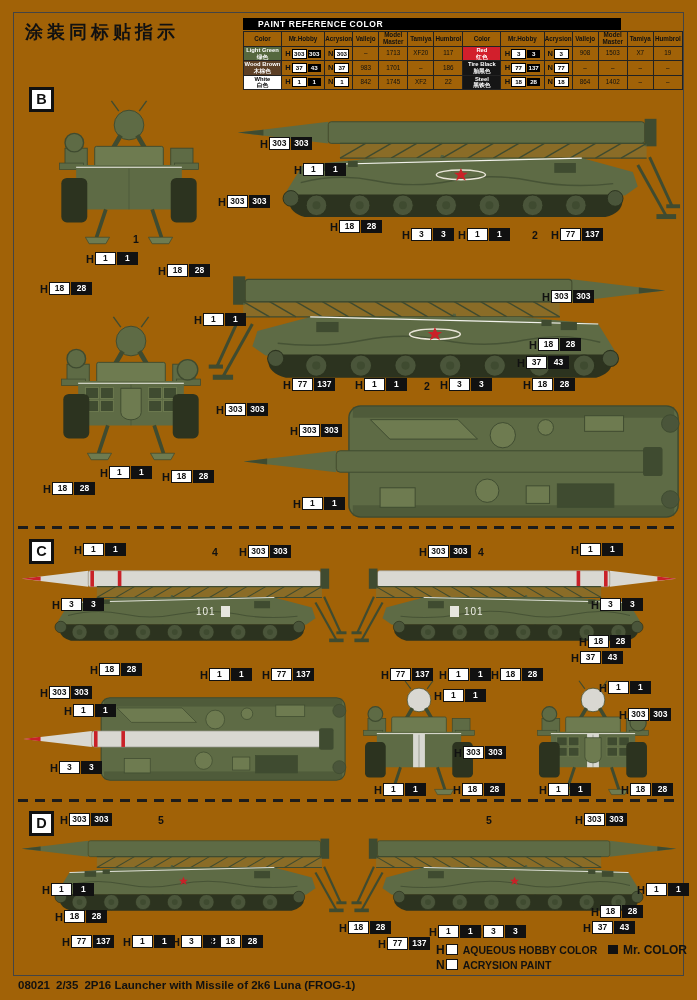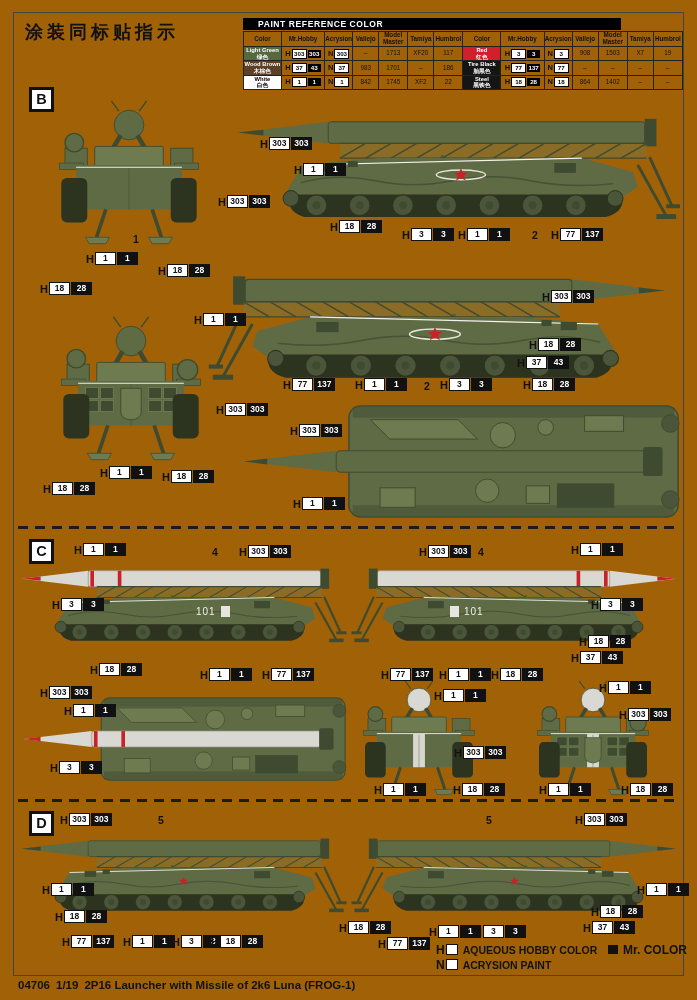--- a/index.html
+++ b/index.html
@@ -678,15 +678,15 @@
       <span class="lg-w"></span>
       <span>ACRYSION PAINT</span>
     </div>
   </div>
   <div class="legend-mr">
     <span class="lg-b"></span>
     <span>Mr. COLOR</span>
   </div>
 
   <div class="footer">
-    <span>04706</span><span>1/19</span><span>2P16 Launcher with Missile of 2k6 Luna (FROG-1)</span>
+    <span>08021</span><span>2/35</span><span>2P16 Launcher with Missile of 2k6 Luna (FROG-1)</span>
   </div>
 </div>
 
 </body></html>

